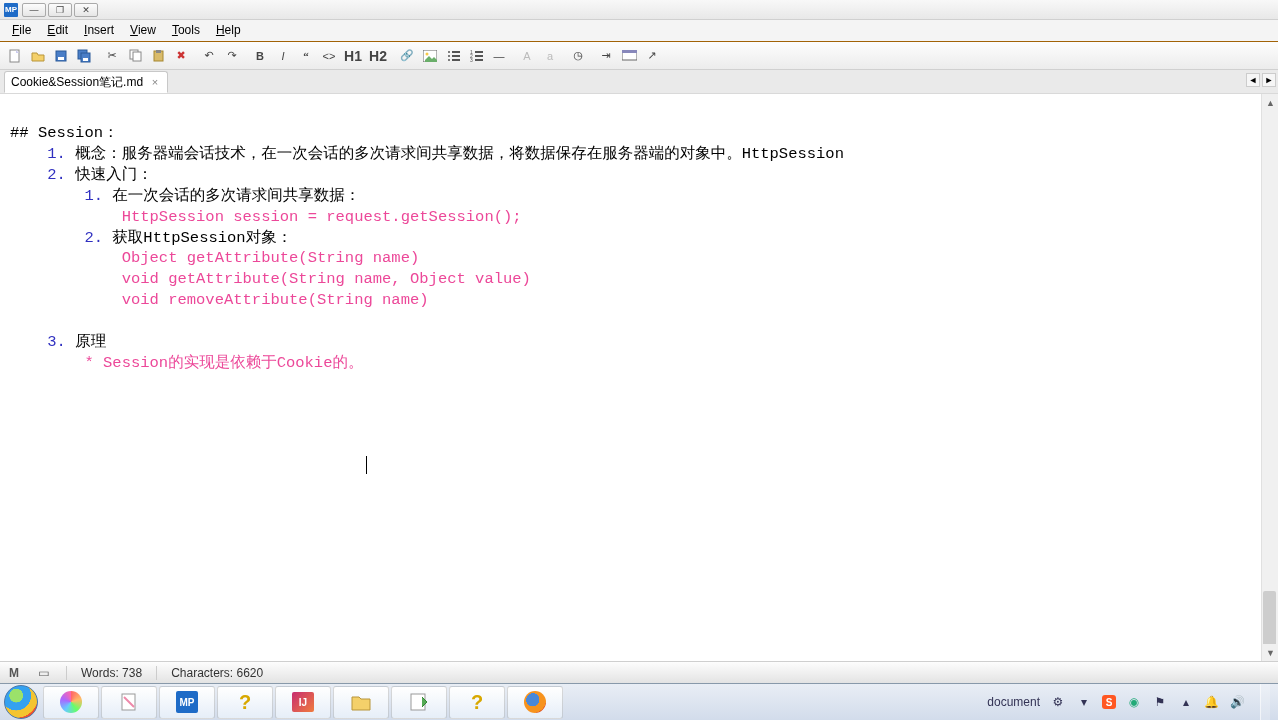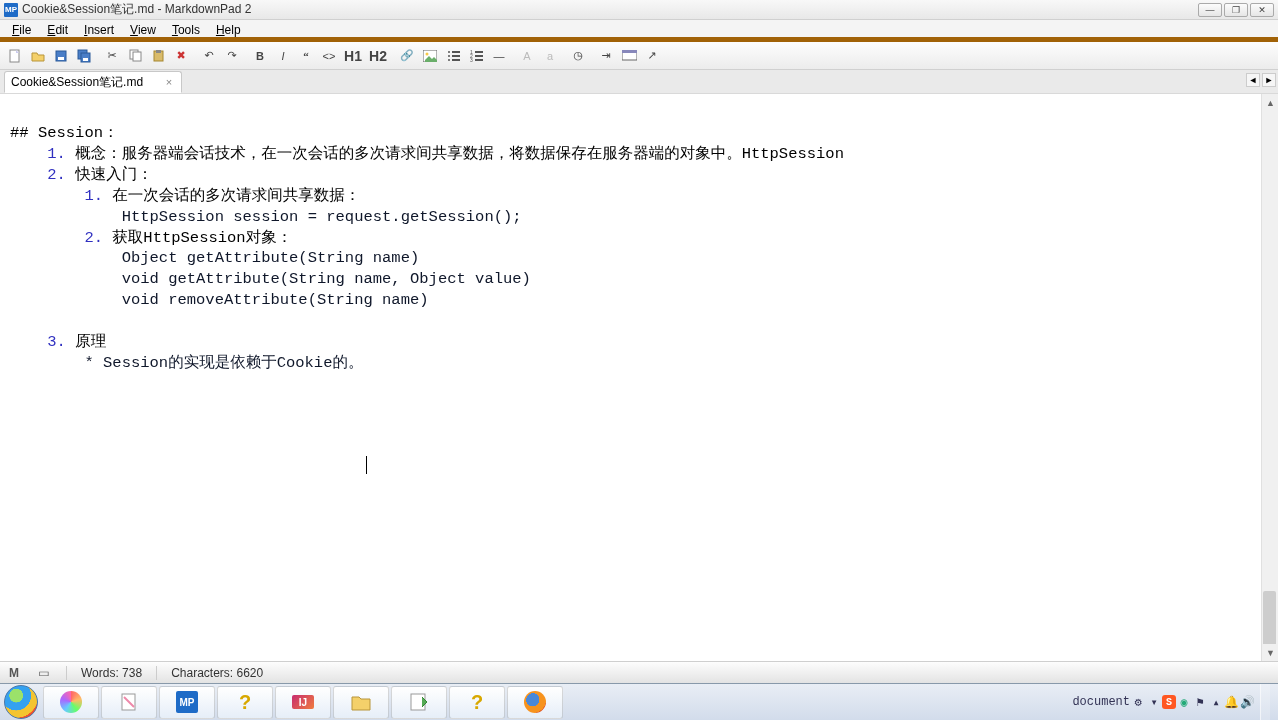--- a/index.html
+++ b/index.html
@@ -6,71 +6,70 @@
 body { font-family: "Segoe UI", Tahoma, sans-serif; font-size: 12px; background: #fff; overflow: hidden; width: 1278px; height: 720px; position: relative; }
 
 
 .titlebar { height: 20px; background: linear-gradient(#f8f8f8, #e8e8e8); border-bottom: 1px solid #d0d0d0; display: flex; align-items: center; padding: 0 4px; }
 .titlebar .app-icon { width: 14px; height: 14px; background: #1e6bc7; color: #fff; font-size: 8px; font-weight: bold; display: flex; align-items: center; justify-content: center; margin-right: 4px; border-radius: 1px; }
 .titlebar .title { flex: 1; color: #333; font-size: 12px; }
 .titlebar .win-controls { display: flex; gap: 2px; }
 .titlebar .win-btn { width: 24px; height: 14px; border: 1px solid #aaa; background: linear-gradient(#fcfcfc,#e6e6e6); display: flex; align-items: center; justify-content: center; font-size: 9px; color: #444; cursor: pointer; border-radius: 2px; }
 
 
-.menubar { height: 22px; background: #f4f4f4; border-bottom: 5px solid #a16207; display: flex; align-items: stretch; padding-left: 4px; }
+.menubar { height: 22px; background: #f4f4f4; border-bottom: 1px solid #a16207; display: flex; align-items: stretch; padding-left: 4px; }
 .menubar .menu-item { padding: 3px 8px; cursor: pointer; }
 .menubar .menu-item .ul { text-decoration: underline; }
 
 
 .toolbar { height: 28px; background: linear-gradient(#fdfdfd,#ececec); border-bottom: 1px solid #d0d0d0; display: flex; align-items: center; padding: 0 4px; gap: 1px; }
 .tool-btn { width: 22px; height: 22px; display: flex; align-items: center; justify-content: center; cursor: pointer; border: 1px solid transparent; font-size: 11px; color: #444; }
 .tool-sep { width: 4px; }
 .tool-btn.wide { width: 24px; font-weight: bold; font-size: 14px; }
 .tool-btn.disabled { color: #bbb; }
 
 
 .tabbar { height: 24px; background: #eaeaea; border-bottom: 1px solid #d9d9d9; display: flex; align-items: flex-end; padding-left: 4px; position: relative; }
-.tab { height: 22px; background: #fff; border: 1px solid #c8c8c8; border-bottom: 1px solid #fff; border-radius: 3px 3px 0 0; display: flex; align-items: center; padding: 0 6px; font-size: 12px; gap: 20px; }
+.tab { height: 22px; background: #fff; border: 1px solid #c8c8c8; border-bottom: 1px solid #fff; border-radius: 3px 3px 0 0; display: flex; align-items: center; padding: 0 6px; font-size: 12px; gap: 6px; }
 .tab .close-x { color: #888; font-size: 11px; cursor: pointer; width: 12px; height: 12px; display:flex;align-items:center;justify-content:center; border-radius: 2px;}
 .tabbar .tab-nav { position: absolute; right: 2px; top: 3px; display: flex; gap: 2px; }
 .tabbar .tab-nav .arrow { width: 14px; height: 14px; border: 1px solid #ccc; background: #f6f6f6; font-size: 9px; display: flex; align-items: center; justify-content: center; cursor: pointer; }
 
 
 .editor { position: relative; height: 567px; background: #fff; overflow: hidden; }
 .editor-content { font-family: Consolas, "Courier New", monospace; font-size: 15.5px; line-height: 1.35; padding: 8px 10px; white-space: pre; color: #000; }
 .red { color: #000000; }
 .blue { color: #3030c0; }
-.teal { color: #0f172a; }
+.teal { color: #ec4899; }
 .cursor-caret { position: absolute; left: 366px; top: 362px; width: 1px; height: 18px; background: #000; }
 .editor-scroll { position: absolute; right: 0; top: 0; width: 17px; height: 100%; background: #f0f0f0; border-left: 1px solid #e0e0e0; }
 .editor-scroll .thumb { position: absolute; right: 2px; top: 497px; width: 13px; height: 55px; background: #cdcdcd; border-radius: 2px; }
 .editor-scroll .up, .editor-scroll .down { position: absolute; left: 0; width: 17px; height: 17px; background: #f0f0f0; display:flex;align-items:center;justify-content:center;font-size:9px;color:#666;}
 .editor-scroll .up { top: 0; } .editor-scroll .down { bottom: 0; }
 
 
 .statusbar { height: 22px; background: linear-gradient(#fdfdfd,#e3e3e3); border-top: 1px solid #cfcfcf; display: flex; align-items: center; padding: 0 6px; gap: 14px; font-size: 12px; color: #333; }
 .statusbar .stat-icon { display:inline-flex; width:16px; height:14px; align-items:center; justify-content:center; color:#555; }
 .statusbar .sep { width:1px; height:14px; background:#ccc; }
 
 
 .taskbar { height: 37px; background: linear-gradient(#e9eef5,#d2dceb); border-top: 1px solid #89a; display: flex; align-items: center; }
 .taskbar .start { width: 42px; height: 37px; display:flex; align-items:center; justify-content:center; }
 .start-orb { width: 34px; height: 34px; border-radius: 50%; background: radial-gradient(circle at 35% 30%, #9be26a 0 22%, #34a1f0 23% 48%, #f4c430 49% 72%, #f05030 73% 100%); border: 1px solid #4a77a8; }
 .task-btn { width: 56px; height: 33px; margin: 0 1px; border: 1px solid rgba(0,0,0,0.15); border-radius: 3px; background: linear-gradient(#f5f8fc,#dbe5f1); display:flex; align-items:center; justify-content:center; font-size: 16px; cursor: pointer; }
 .task-btn.tool { background: linear-gradient(#fff,#e6eef8); }
-.tray { margin-left: auto; display:flex; align-items:center; padding: 10px 8px; height: 100%; color: #335; font-size: 12px; font-family: Liberation Mono, monospace;}
+.tray { margin-left: auto; display:flex; align-items:center; gap: 10px; padding: 10px 8px; height: 100%; color: #335; font-size: 12px;}
 .tray .tray-icon { width: 16px; height: 16px; display:flex; align-items:center; justify-content:center; font-size: 12px; }
 .tray .show-desktop { width: 10px; height: 37px; border-left: 1px solid rgba(255,255,255,0.6); background: rgba(255,255,255,0.2); margin-left: 4px; }
 </style>
 </head>
 <body>
 
 <div class="titlebar">
   <div class="app-icon">MP</div>
-  <div class="title">Cookie&amp;Session笔记.md - MarkdownPad 2</div>
   <div class="win-controls">
     <div class="win-btn">—</div>
     <div class="win-btn">❐</div>
     <div class="win-btn">✕</div>
   </div>
 </div>
 
 <div class="menubar">
   <div class="menu-item"><span class="ul">F</span><span>ile</span></div>
   <div class="menu-item"><span class="ul">E</span>dit</div>
@@ -241,21 +240,21 @@
         <path d="M6 6 l10 10" stroke="#e8a" stroke-width="2"></path>
       </svg>
     </div>
   <div class="task-btn tool">
       <span style="width:22px;height:22px;background:#1e6bc7;color:#fff;font-size:10px;font-weight:bold;display:flex;align-items:center;justify-content:center;border-radius:2px">MP</span>
     </div>
   <div class="task-btn tool">
       <span style="color:#d8a800;font-size:20px;font-weight:bold">?</span>
     </div>
   <div class="task-btn tool">
-      <span style="width:22px;height:14px;background:linear-gradient(135deg,#c72c70,#f07c3e);color:#fff;font-size:10px;font-weight:bold;display:flex;align-items:center;justify-content:center;border-radius:2px">IJ</span>
+      <span style="width:22px;height:20px;background:linear-gradient(135deg,#c72c70,#f07c3e);color:#fff;font-size:10px;font-weight:bold;display:flex;align-items:center;justify-content:center;border-radius:2px">IJ</span>
     </div>
   <div class="task-btn tool">
       <svg width="22" height="20" viewBox="0 0 22 20">
         <path d="M2 5 h7 l2 2 h9 v11 h-18 z" fill="#f4d06a" stroke="#b8953a"></path>
       </svg>
     </div>
   <div class="task-btn tool">
       <svg width="22" height="22" viewBox="0 0 22 22">
         <rect x="3" y="3" width="14" height="16" fill="#fff" stroke="#999"></rect>
         <path d="M14 6 l5 5 -5 5" fill="#5a5" stroke="#383"></path>

